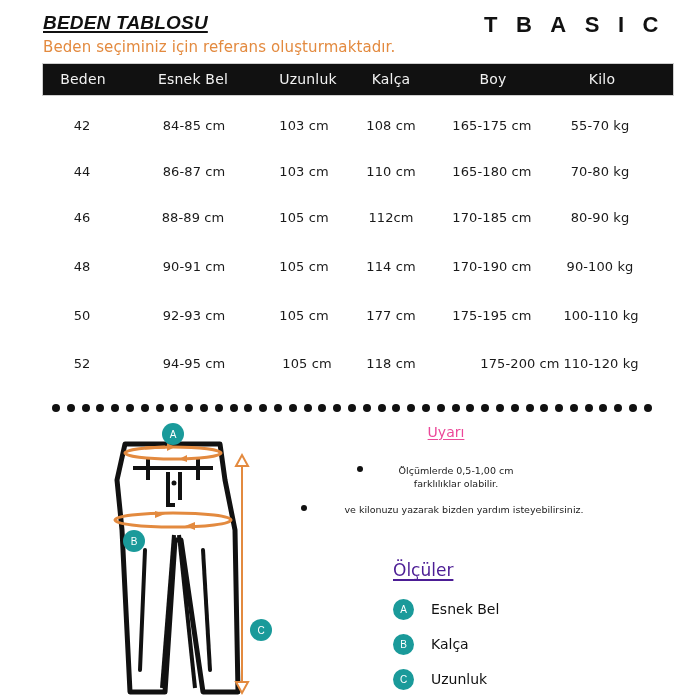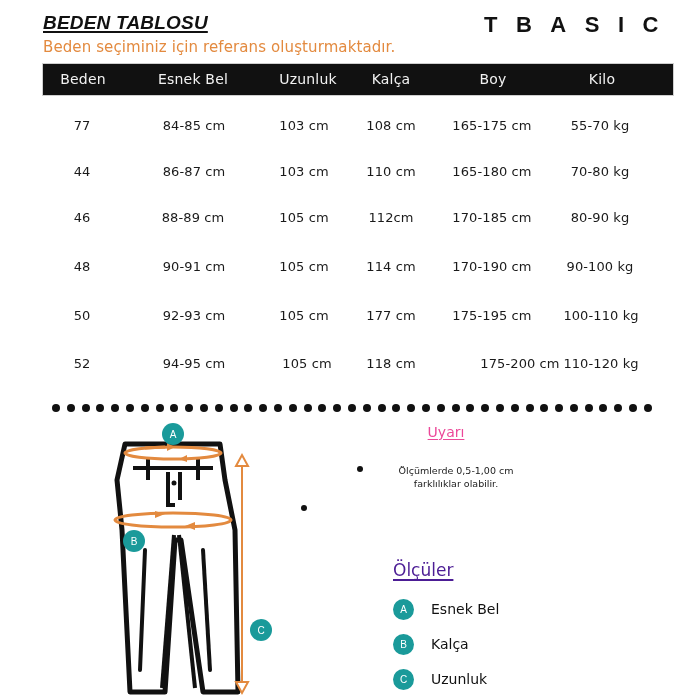--- a/index.html
+++ b/index.html
@@ -85,21 +85,21 @@
   <div class="table-head">
     <span class="th" style="left:40px">Beden</span>
     <span class="th" style="left:150px">Esnek Bel</span>
     <span class="th" style="left:265px">Uzunluk</span>
     <span class="th" style="left:348px">Kalça</span>
     <span class="th" style="left:450px">Boy</span>
     <span class="th" style="left:559px">Kilo</span>
   </div>
 
   <div class="row" style="top:118px">
-    <span class="td" style="left:82px">77</span>
+    <span class="td" style="left:82px">42</span>
     <span class="td" style="left:194px">84-85 cm</span>
     <span class="td" style="left:304px">103 cm</span>
     <span class="td" style="left:391px">108 cm</span>
     <span class="td" style="left:492px">165-175 cm</span>
     <span class="td" style="left:600px">55-70 kg</span>
   </div>
   <div class="row" style="top:164px">
     <span class="td" style="left:82px">44</span>
     <span class="td" style="left:194px">86-87 cm</span>
     <span class="td" style="left:304px">103 cm</span>
@@ -222,20 +222,21 @@
 </div>
 
 <div class="warn-title">Uyarı</div>
 <span class="bullet" style="left:357px; top:466px"></span>
 <div class="note" style="left:456px; top:464px">
   <div>Ölçümlerde 0,5-1,00 cm</div>
   <div>farklılıklar olabilir.</div>
 </div>
 <span class="bullet" style="left:301px; top:505px"></span>
 <div class="note" style="left:464px; top:503px">
+  <div>ve kilonuzu yazarak bizden yardım isteyebilirsiniz.</div>
 </div>
 
 <div class="measures-title">Ölçüler</div>
 <div class="legend-item" style="top:598px">
   <span class="badge">A</span>
   <span class="legend-label">Esnek Bel</span>
 </div>
 <div class="legend-item" style="top:633px">
   <span class="badge">B</span>
   <span class="legend-label">Kalça</span>

